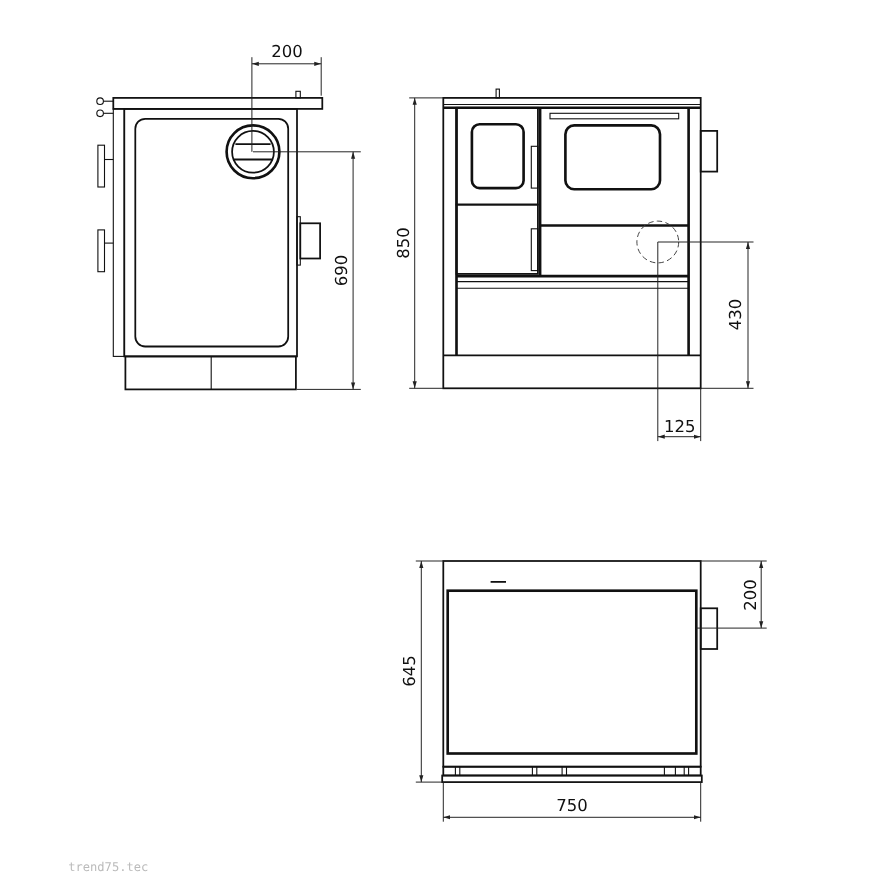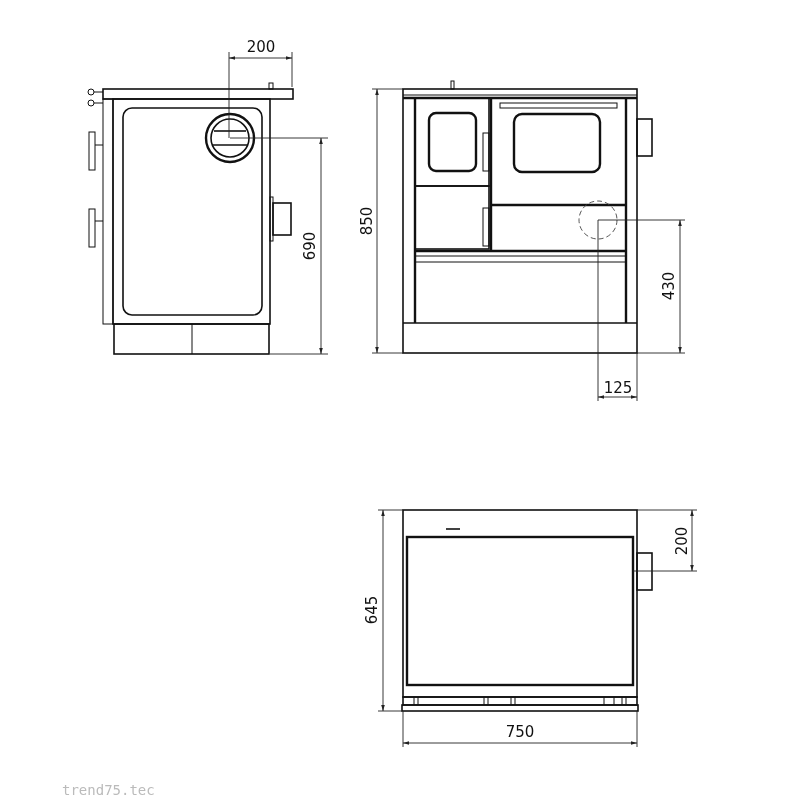--- a/index.html
+++ b/index.html
@@ -4,21 +4,21 @@
 <style>
   html, body { margin:0; padding:0; background:#ffffff; }
   body { width:800px; height:800px; position:relative; overflow:hidden; font-family:"DejaVu Sans", sans-serif; }
   svg { position:absolute; left:0; top:0; }
   .thick { stroke:#111; stroke-width:2.4; fill:none; }
   .med { stroke:#111; stroke-width:1.6; fill:none; }
   .thin { stroke:#111; stroke-width:1; fill:none; }
   .dim { stroke:#222; stroke-width:0.9; fill:none; }
   .dash { stroke:#444; stroke-width:0.9; fill:none; stroke-dasharray:5 3; }
   .dimtext { font-family:"DejaVu Sans", sans-serif; font-size:15px; fill:#111; }
-  .wm { position:absolute; left:62px; top:782px; font-family:"DejaVu Sans Mono", monospace; font-size:14px; color:#bbb; }
+  .wm { position:absolute; left:62px; top:782px; font-family:"DejaVu Sans Mono", monospace; font-size:11px; color:#bbb; }
 </style>
 </head>
 <body>
 
 <svg width="800" height="800" viewBox="0 0 800 800">
   <defs>
     <marker id="arr" viewBox="0 0 10 10" refX="10" refY="5" markerWidth="7" markerHeight="7" orient="auto-start-reverse">
       <path d="M0,2 L10,5 L0,8 z" fill="#222"></path>
     </marker>
   </defs>

